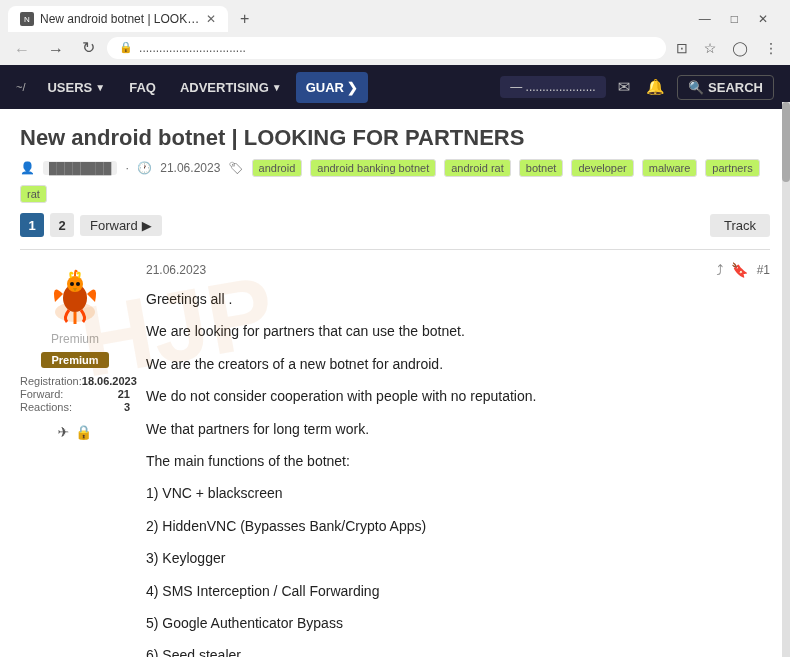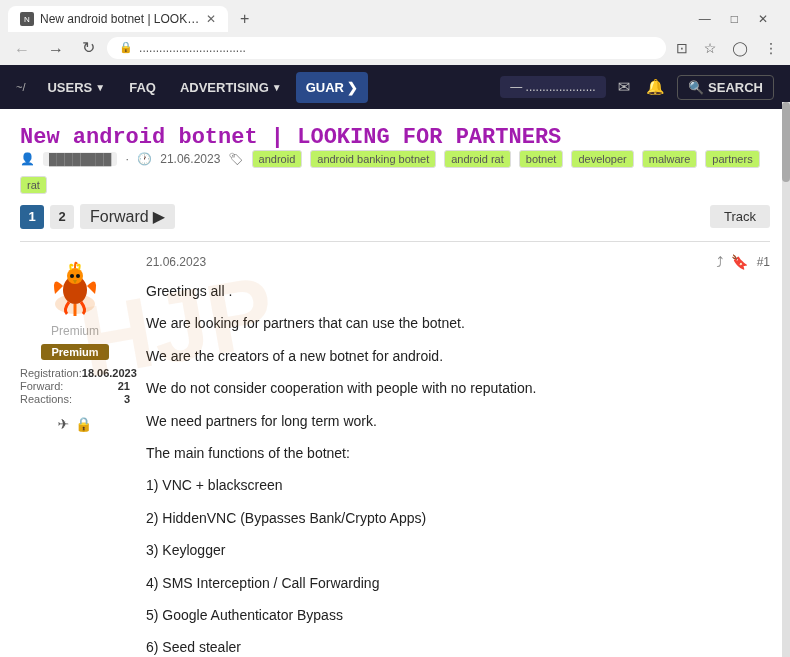--- a/index.html
+++ b/index.html
@@ -30,31 +30,31 @@
     .nav-arrow { font-size: 10px; }
     .nav-more { background: #2a4a8a; border-radius: 4px; padding: 8px 10px; font-size: 13px; font-weight: bold; color: white; }
     .nav-right { margin-left: auto; display: flex; align-items: center; gap: 8px; }
     .nav-user-block { background: #2a2a4a; border-radius: 4px; padding: 4px 10px; font-size: 12px; color: #ccc; }
     .nav-icon-btn { color: #bbb; font-size: 15px; cursor: pointer; padding: 4px; }
     .nav-search-btn { display: flex; align-items: center; gap: 4px; color: #ddd; font-size: 13px; font-weight: bold; cursor: pointer; border: 1px solid #555; border-radius: 4px; padding: 4px 10px; }
 
     
     .content-area { background: white; width: 100%; padding: 16px 20px; overflow-y: auto; height: calc(657px - 44px - 58px - 2px); }
 
-    .post-title { font-size: 22px; font-weight: bold; color: #a21caf; margin-bottom: 0; font-family: Liberation Mono, monospace; }
+    .post-title { font-size: 22px; font-weight: bold; color: #404040; margin-bottom: 8px; }
     .post-meta { display: flex; align-items: center; gap: 8px; font-size: 12px; color: #666; margin-bottom: 10px; flex-wrap: wrap; }
     .meta-icon { font-size: 12px; }
     .meta-date { color: #666; }
     .tag { background: #bef264; border: 1px solid #ddd; border-radius: 3px; padding: 2px 6px; font-size: 11px; color: #555; cursor: pointer; }
 
     .post-controls { display: flex; align-items: center; gap: 6px; margin-bottom: 12px; }
     .page-btn { width: 24px; height: 24px; display: flex; align-items: center; justify-content: center; font-size: 13px; font-weight: bold; border: none; cursor: pointer; border-radius: 3px; }
     .page-btn.active { background: #2a6496; color: white; }
     .page-btn.inactive { background: #e8e8e8; color: #333; }
-    .forward-btn { background: #e8e8e8; border: none; border-radius: 3px; padding: 3px 10px; font-size: 16px; cursor: pointer; color: #333; display: flex; align-items: center; gap: 4px; }
+    .forward-btn { background: #e8e8e8; border: none; border-radius: 3px; padding: 3px 10px; font-size: 13px; cursor: pointer; color: #333; display: flex; align-items: center; gap: 4px; }
     .track-btn { margin-left: auto; background: #e8e8e8; border: none; border-radius: 3px; padding: 4px 14px; font-size: 13px; cursor: pointer; color: #333; }
 
     .post-box { display: flex; gap: 16px; border-top: 1px solid #ddd; padding-top: 12px; }
     .user-sidebar { width: 110px; flex-shrink: 0; display: flex; flex-direction: column; align-items: center; gap: 6px; }
     .user-avatar { width: 64px; height: 64px; }
     .user-name { font-size: 13px; color: #333; text-align: center; }
     .user-badge { background: #8b6914; color: white; font-size: 11px; padding: 2px 10px; border-radius: 3px; font-weight: bold; }
     .user-stats { font-size: 11px; color: #555; width: 100%; }
     .user-stat-row { display: flex; justify-content: space-between; margin: 1px 0; }
     .user-stat-label { color: #666; }
@@ -238,21 +238,21 @@
           <span class="post-action-icon">🔖</span>
           <span class="post-num">#1</span>
         </div>
       </div>
 
       <div class="post-body">
         <p>Greetings all .</p>
         <p>We are looking for partners that can use the botnet.</p>
         <p>We are the creators of a new botnet for android.</p>
         <p>We do not consider cooperation with people with no reputation.</p>
-        <p>We need partners for long term work.</p>
+        <p>We that partners for long term work.</p>
         <p>The main functions of the botnet:</p>
         <p>1) VNC + blackscreen</p>
         <p>2) HiddenVNC (Bypasses Bank/Crypto Apps)</p>
         <p>3) Keylogger</p>
         <p>4) SMS Interception / Call Forwarding</p>
         <p>5) Google Authenticator Bypass</p>
         <p>6) Seed stealer</p>
 
       </div>
     </div>

